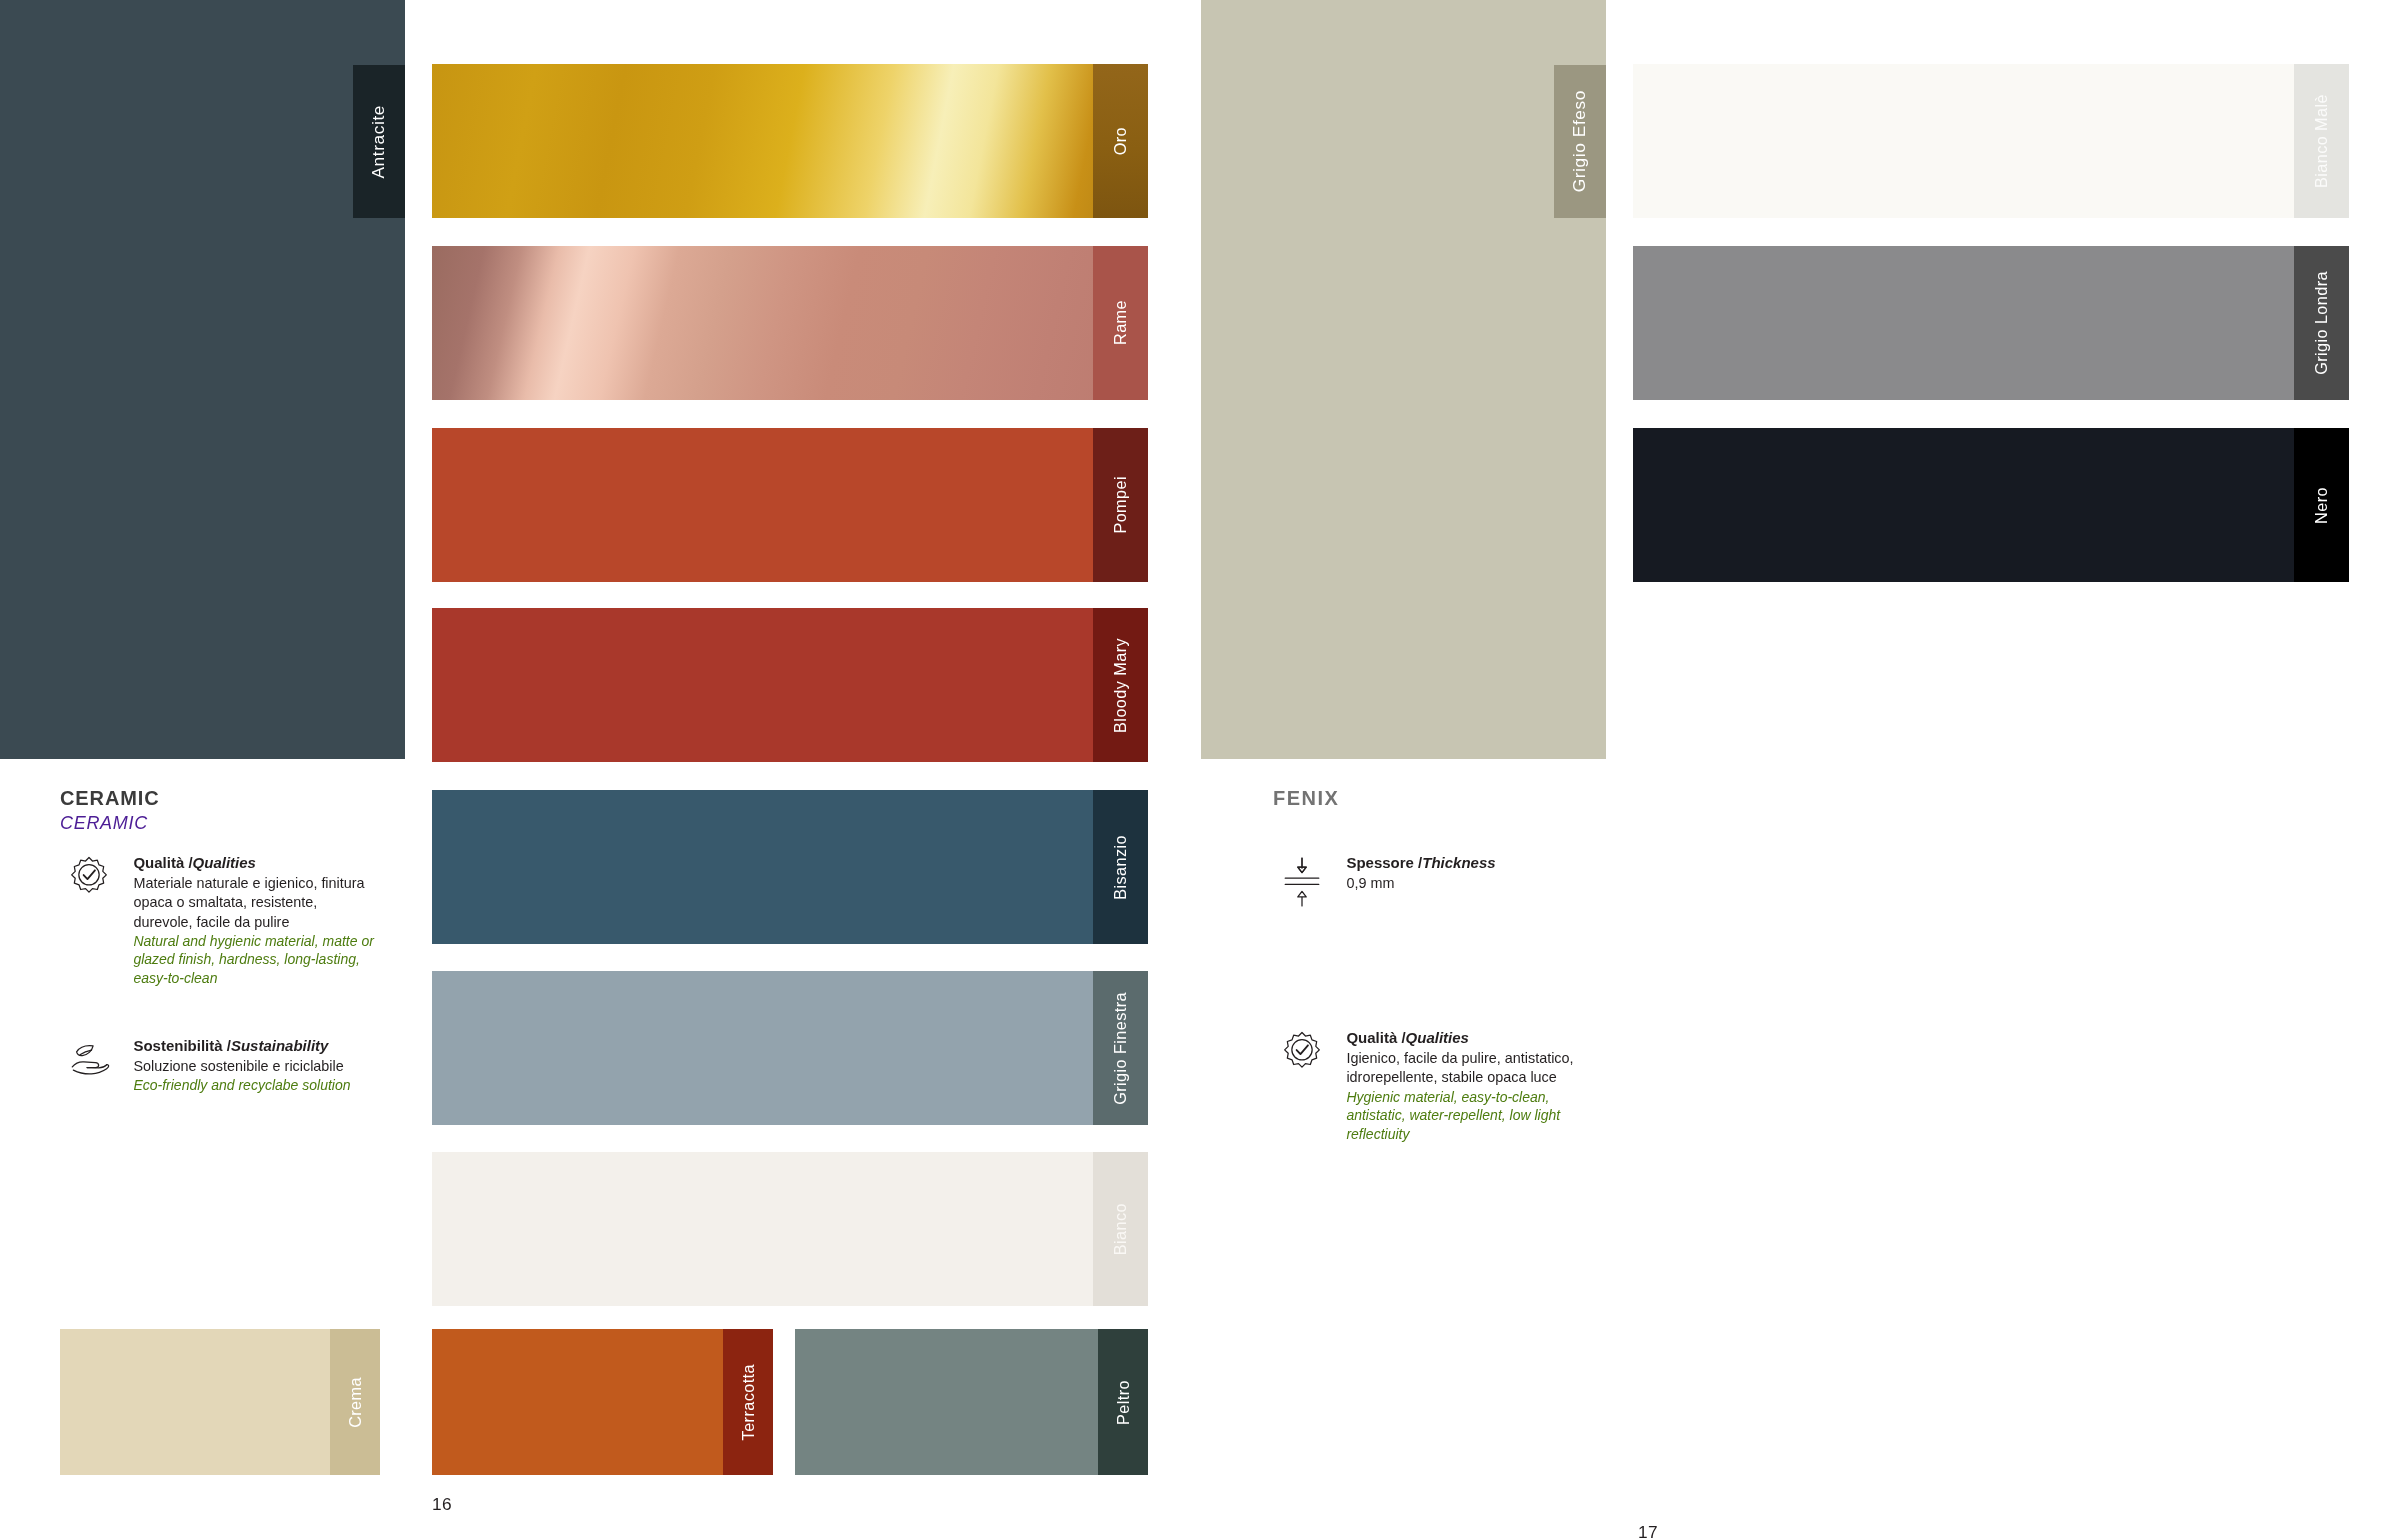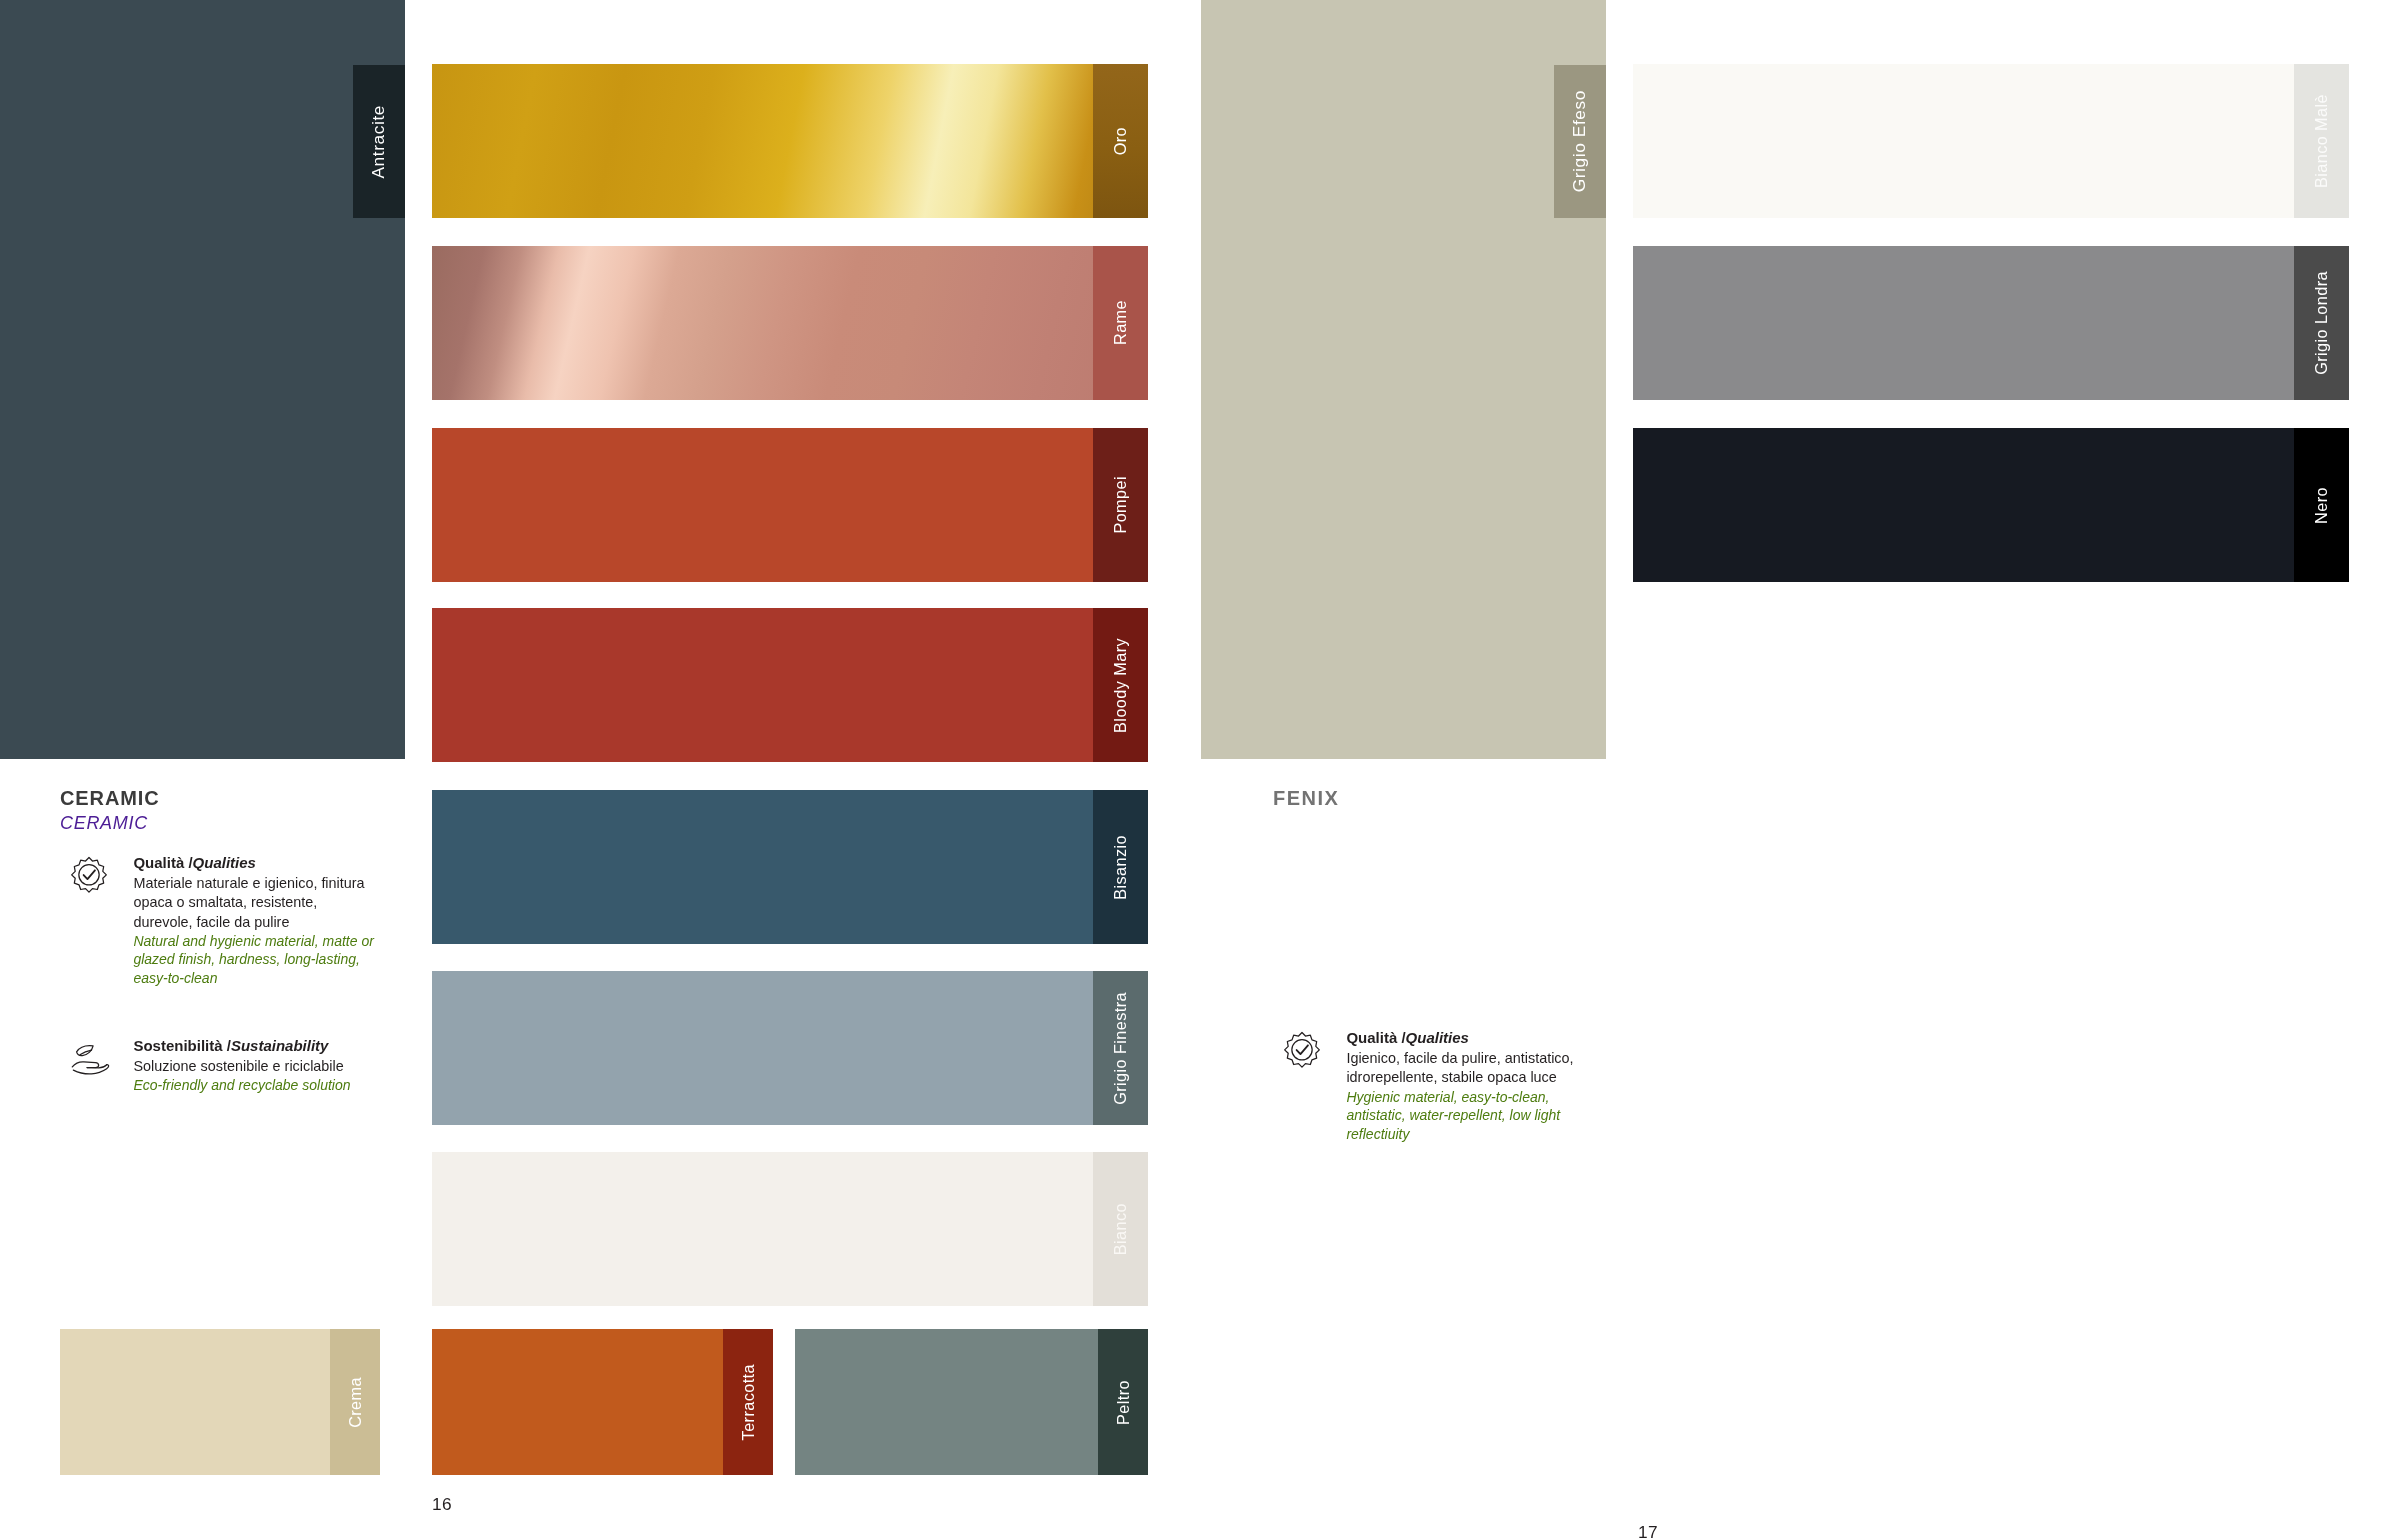--- a/index.html
+++ b/index.html
@@ -295,20 +295,37 @@
     <div class="fill" style="background:#161a22;"></div>
     <div class="tab" style="width:55px; background:#000000;">
       <span class="vlabel">Nero</span>
     </div>
   </div>
 
   <div class="section-title brand" style="left:1273px; top:786px;">
     <span class="t-it">FENIX</span>
   </div>
 
+  <div class="feature" style="left:1273px; top:853px; width:317px;">
+    <div class="ficon">
+      <svg width="46" height="54" viewBox="0 0 48 56" fill="none" stroke="#231f20" stroke-width="1.3">
+        <path d="M24 3v10.6M19.6 12.4 24 18.2l4.4-5.8H24Z" stroke-linecap="round" stroke-linejoin="round"></path>
+        <path d="M24 3v9.4h4.4L24 18.2l-4.4-5.8H24Z" stroke-linejoin="round"></path>
+        <line x1="6.5" y1="24" x2="41.5" y2="24" stroke-linecap="round"></line>
+        <line x1="6.5" y1="30.5" x2="41.5" y2="30.5" stroke-linecap="round"></line>
+        <path d="M24 53v-9.4h-4.4L24 37.8l4.4 5.8H24Z" stroke-linejoin="round"></path>
+      </svg>
+    </div>
+    <div class="ftext">
+      <div class="fhead">
+        <span class="it">Spessore /</span><span class="en">Thickness</span>
+      </div>
+      <div class="fbody-it">0,9 mm</div>
+    </div>
+  </div>
 
 
   <div class="feature" style="left:1273px; top:1028px; width:317px;">
     <div class="ficon">
       <svg width="46" height="46" viewBox="0 0 48 48" fill="none" stroke="#231f20" stroke-width="1.3">
         <path d="M24 2.6 27.6 6.3 32.7 5.4 34.4 10.3 39.3 12 38.4 17.1 42.1 20.7 38.4 24.3 39.3 29.4 34.4 31.1 32.7 36 27.6 35.1 24 38.8 20.4 35.1 15.3 36 13.6 31.1 8.7 29.4 9.6 24.3 5.9 20.7 9.6 17.1 8.7 12 13.6 10.3 15.3 5.4 20.4 6.3 Z" stroke-linejoin="round"></path>
         <circle cx="24" cy="20.7" r="10.6"></circle>
         <path d="M18.4 20.9 22.4 25.1 30.2 16" stroke-width="1.9" stroke-linecap="round" stroke-linejoin="round"></path>
       </svg>
     </div>

